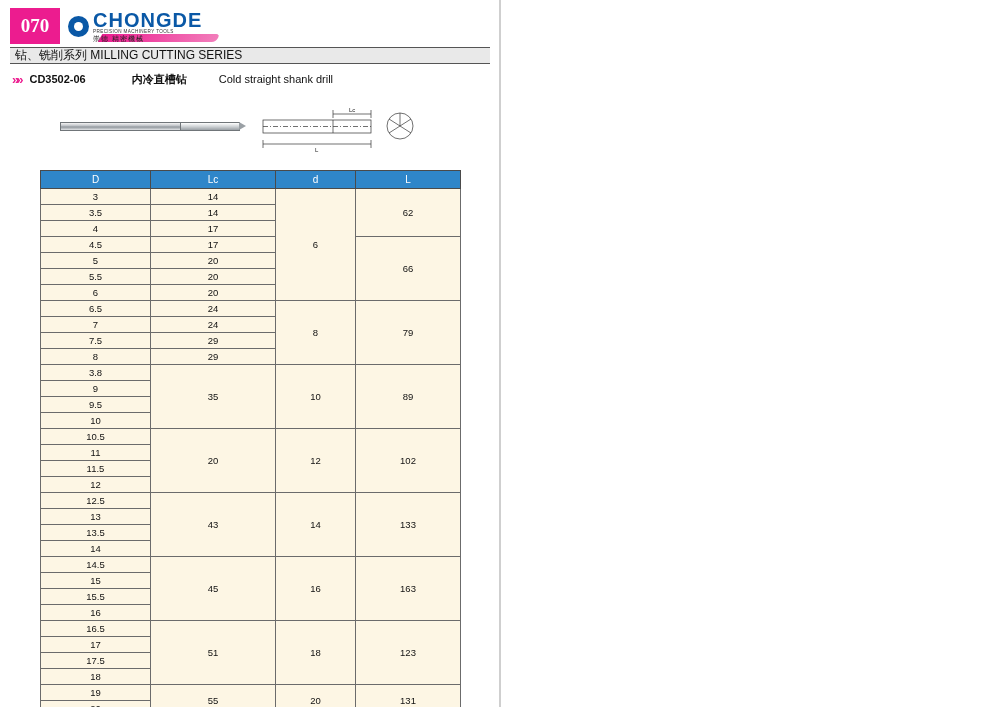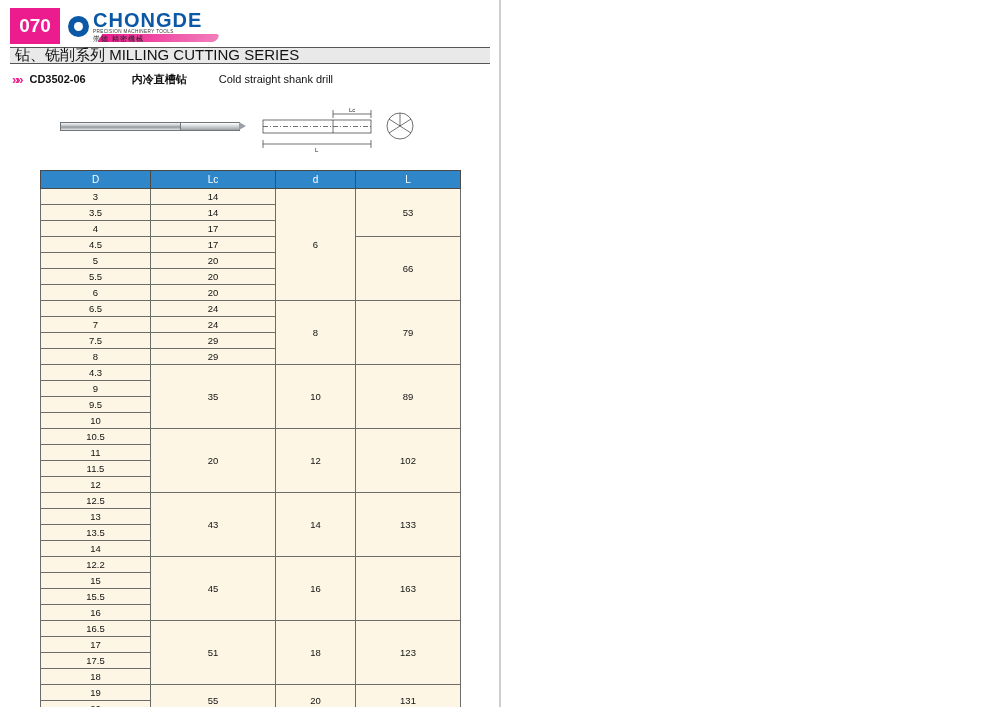--- a/index.html
+++ b/index.html
@@ -25,21 +25,21 @@
   .hdr-left  { left:10px;  width:480px; }
 
   .pagenum {
     position:absolute; top:0;
     width:50px; height:36px;
     background:#ec1c8f;
     color:#ffffff;
     font-size:19px;
     font-weight:bold;
     display:flex; align-items:center; justify-content:center;
-    font-family:Liberation Sans, sans-serif;
+    font-family:Liberation Serif, serif;
   }
   .pagenum.l { left:0; }
 
   .logo-box {
     position:absolute; top:0; height:36px;
     display:flex; align-items:center;
   }
   .logo-box.l { left:58px; }
 
   .logo-mark {
@@ -72,21 +72,21 @@
     border-radius:0 6px 6px 0;
   }
   .swoosh.l { left:90px; width:118px; transform:skewX(-30deg); }
 
   
   .series-bar {
     position:absolute; height:17px;
     background:#e9e9e9;
     border-top:1px solid #555;
     border-bottom:1px solid #555;
-    font-size:15px;
+    font-size:12px;
     display:flex; align-items:center;
     color:#111;
   }
   .series-bar.l { top:47px; left:10px; width:480px; padding-left:5px; }
 
   
   .prod-title {
     position:absolute; top:70px; height:18px;
     display:flex; align-items:center;
     font-size:11px; font-weight:bold; color:#111;
@@ -215,21 +215,21 @@
           <th style="width:125px;">Lc</th>
           <th style="width:80px;">d</th>
           <th style="width:105px;">L</th>
         </tr>
       </thead>
       <tbody id="dim-body">
           <tr>
             <td>3</td>
             <td rowspan="1">14</td>
             <td rowspan="7">6</td>
-            <td rowspan="3">53</td>
+            <td rowspan="3">62</td>
           </tr>
           <tr>
             <td>3.5</td>
             <td rowspan="1">14</td>
           </tr>
           <tr>
             <td>4</td>
             <td rowspan="1">17</td>
           </tr>
           <tr>
@@ -261,21 +261,21 @@
           </tr>
           <tr>
             <td>7.5</td>
             <td rowspan="1">29</td>
           </tr>
           <tr>
             <td>8</td>
             <td rowspan="1">29</td>
           </tr>
           <tr>
-            <td>4.3</td>
+            <td>3.8</td>
             <td rowspan="4">35</td>
             <td rowspan="4">10</td>
             <td rowspan="4">89</td>
           </tr>
           <tr>
             <td>9</td>
           </tr>
           <tr>
             <td>9.5</td>
           </tr>
@@ -306,21 +306,21 @@
           <tr>
             <td>13</td>
           </tr>
           <tr>
             <td>13.5</td>
           </tr>
           <tr>
             <td>14</td>
           </tr>
           <tr>
-            <td>12.2</td>
+            <td>14.5</td>
             <td rowspan="4">45</td>
             <td rowspan="4">16</td>
             <td rowspan="4">163</td>
           </tr>
           <tr>
             <td>15</td>
           </tr>
           <tr>
             <td>15.5</td>
           </tr>

